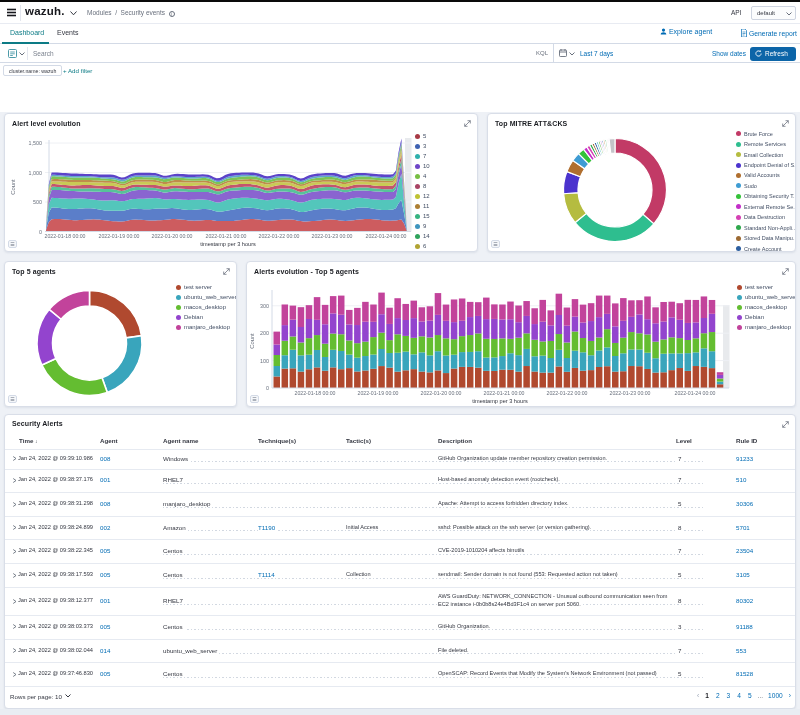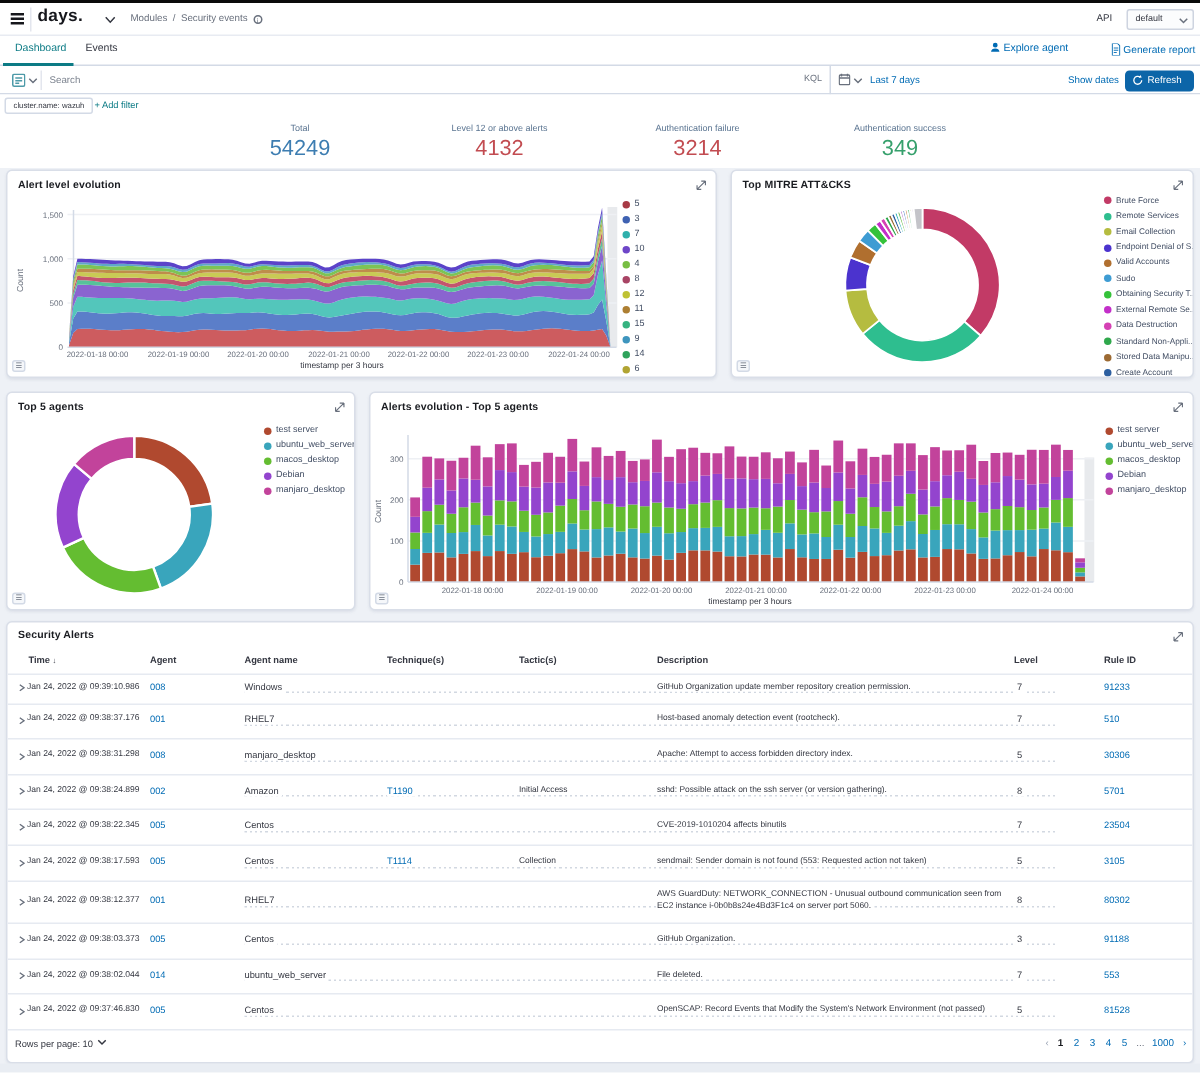--- a/index.html
+++ b/index.html
@@ -23,21 +23,21 @@
 
 <div class="abs" style="left:0;top:2px;width:800px;height:22px;background:#fff;border-bottom:1px solid #e8ebf2;">
   <svg class="abs" style="left:7px;top:6px;" width="9" height="9" viewBox="0 0 9 9">
         <g stroke="#16171c" stroke-width="1.6">
           <line x1="0" y1="1.5" x2="9" y2="1.5"></line>
           <line x1="0" y1="4.5" x2="9" y2="4.5"></line>
           <line x1="0" y1="7.5" x2="9" y2="7.5"></line>
         </g>
       </svg>
   <div class="abs" style="left:19.5px;top:3px;width:1px;height:16px;background:#e3e6ee;"></div>
-  <div class="abs" style="left:25px;top:3px;font-size:11.5px;font-weight:bold;color:#16171c;letter-spacing:.2px;">days.</div>
+  <div class="abs" style="left:25px;top:3px;font-size:11.5px;font-weight:bold;color:#16171c;letter-spacing:.2px;">wazuh.</div>
   <svg class="abs" style="left:70px;top:9px;" width="7" height="5" viewBox="0 0 7 5">
         <path d="M0.5,0.5 L3.5,3.8 L6.5,0.5" fill="none" stroke="#343741" stroke-width="1"></path>
       </svg>
   <div class="abs" style="left:87px;top:7px;font-size:6.5px;color:#69707d;">Modules&nbsp;&nbsp;/&nbsp;&nbsp;Security events&nbsp; <span style="display:inline-block;width:6px;height:6px;border:0.8px solid #69707d;border-radius:50%;font-size:4.5px;line-height:5px;text-align:center;vertical-align:-1px;">i</span></div>
   <div class="abs" style="left:731px;top:7px;font-size:6.5px;color:#343741;">API</div>
   <div class="abs" style="left:751px;top:3.5px;width:45px;height:14px;background:#fbfcfd;border:1px solid #ced4e0;border-radius:2px;">
      <span style="position:absolute;left:5px;top:3px;font-size:6px;color:#343741;">default</span>
      <svg style="position:absolute;right:3px;top:5px;" width="6" height="4" viewBox="0 0 6 4">
           <path d="M0.5,0.5 L3,3 L5.5,0.5" fill="none" stroke="#69707d" stroke-width="1"></path>
         </svg>
@@ -89,38 +89,20 @@
         </svg>
     <span style="position:absolute;left:15px;top:3.5px;font-size:6.5px;color:#fff;">Refresh</span>
   </div>
 </div>
 
 <div class="abs" style="left:0;top:63px;width:800px;height:17px;background:#fff;">
   <div class="abs" style="left:3px;top:2px;height:11px;padding:0 5px;border:1px solid #d3dae6;border-radius:2px;background:#fff;font-size:5.2px;color:#343741;line-height:10px;white-space:nowrap;">cluster.name: wazuh</div>
   <div class="abs" style="left:63px;top:4px;font-size:6.2px;color:#0c7b85;">+ Add filter</div>
 </div>
 
-<div class="abs" style="left:0;top:80px;width:800px;height:33px;background:#fff;">
-  <div class="abs" style="left:130px;top:3px;width:140px;text-align:center;">
-    <div style="font-size:6px;color:#5a7491;">Total</div>
-    <div style="font-size:14.5px;color:#3d7db1;margin-top:2px;">54249</div>
-  </div>
-  <div class="abs" style="left:263px;top:3px;width:140px;text-align:center;">
-    <div style="font-size:6px;color:#5a7491;">Level 12 or above alerts</div>
-    <div style="font-size:14.5px;color:#c24c51;margin-top:2px;">4132</div>
-  </div>
-  <div class="abs" style="left:395px;top:3px;width:140px;text-align:center;">
-    <div style="font-size:6px;color:#5a7491;">Authentication failure</div>
-    <div style="font-size:14.5px;color:#c24c51;margin-top:2px;">3214</div>
-  </div>
-  <div class="abs" style="left:530px;top:3px;width:140px;text-align:center;">
-    <div style="font-size:6px;color:#5a7491;">Authentication success</div>
-    <div style="font-size:14.5px;color:#36a06c;margin-top:2px;">349</div>
-  </div>
-</div>
 
 <div class="abs" style="left:0;top:112px;width:800px;height:603px;background:#eef1f6;"></div>
 
 <div class="panel" style="left:4px;top:113px;width:474px;height:139px;">
   <div class="ptitle">Alert level evolution</div>
   <svg class="expand" style="right:6px;top:6px;" viewBox="0 0 10 10">
         <path d="M1 9L9 1M9 1h-4M9 1v4M1 9h4M1 9v-4" fill="none" stroke="#69707d" stroke-width="1.1"></path>
       </svg>
   <svg style="position:absolute;left:0;top:0;" width="472" height="137" viewBox="0 0 472 137">
     <rect x="400" y="24" width="6.5" height="93.5" fill="#e8eaed"></rect>

